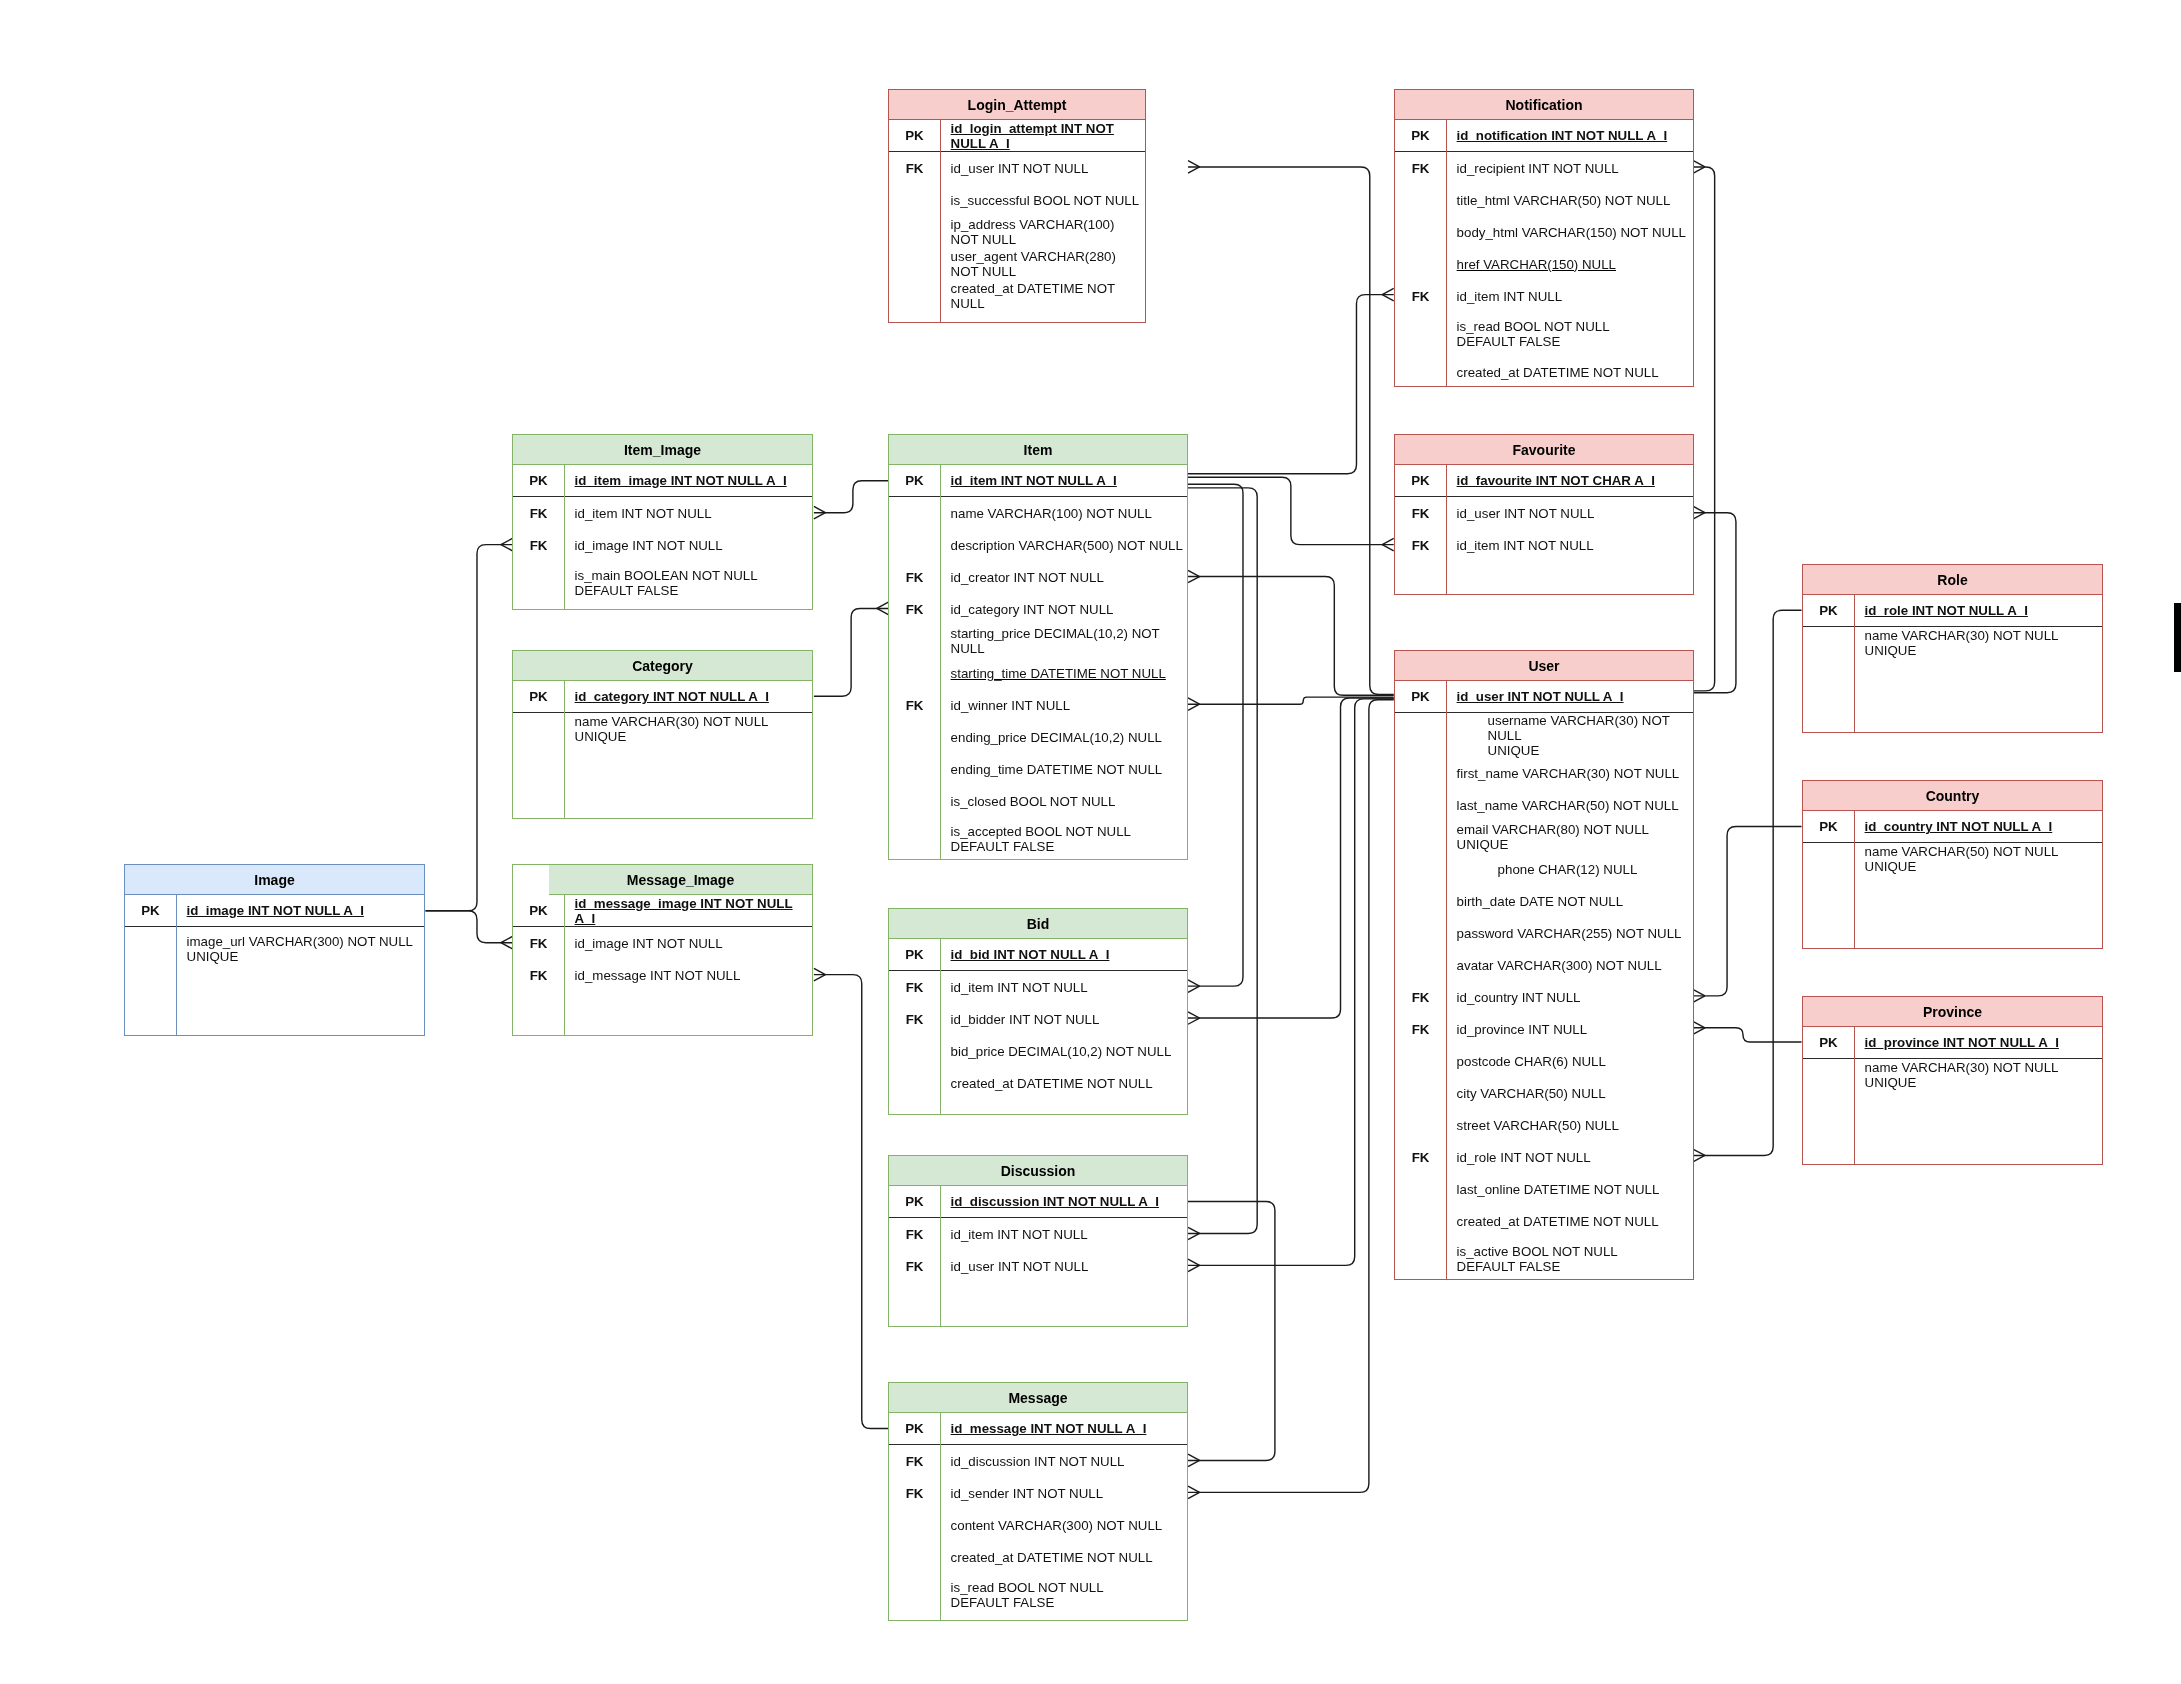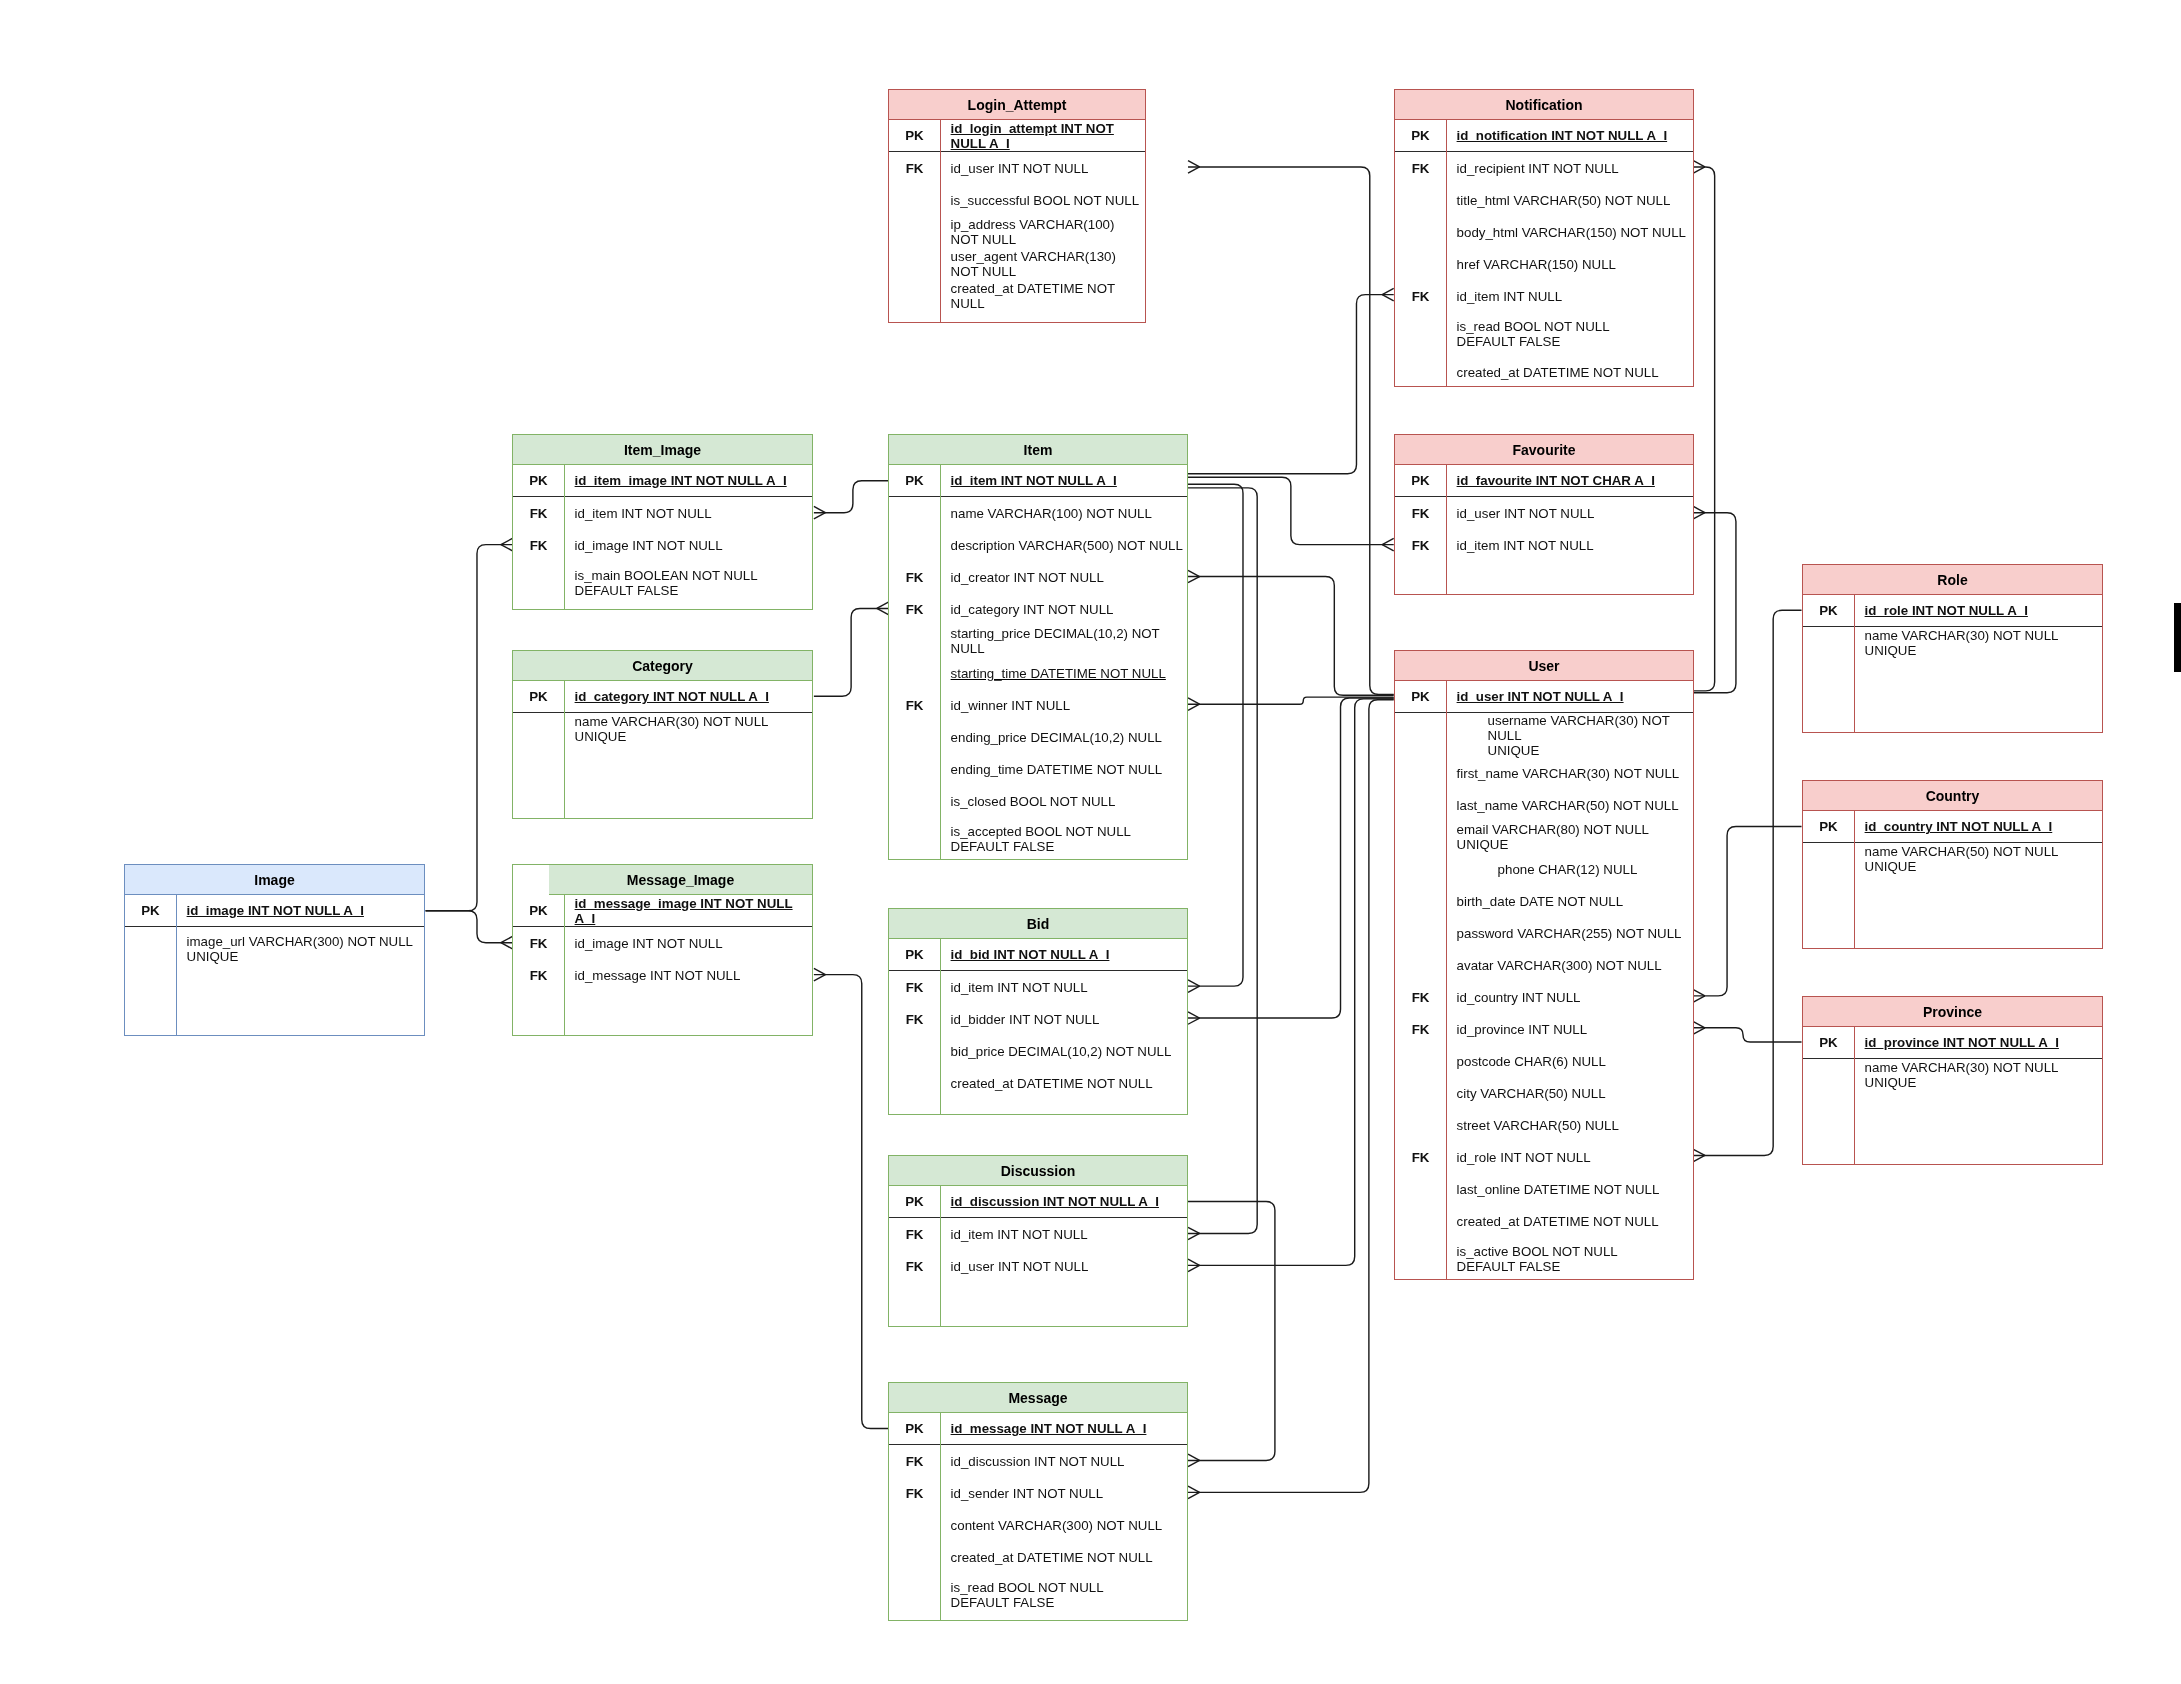--- a/index.html
+++ b/index.html
@@ -217,21 +217,21 @@
         <div class="row" style="height: 32px;">
           <div class="keycell"></div>
           <div class="valcell">is_successful BOOL NOT NULL</div>
         </div>
         <div class="row" style="height: 32px;">
           <div class="keycell"></div>
           <div class="valcell">ip_address VARCHAR(100) NOT NULL</div>
         </div>
         <div class="row" style="height: 32px;">
           <div class="keycell"></div>
-          <div class="valcell">user_agent VARCHAR(130) NOT NULL</div>
+          <div class="valcell">user_agent VARCHAR(280) NOT NULL</div>
         </div>
         <div class="row" style="height: 32px;">
           <div class="keycell"></div>
           <div class="valcell">created_at DATETIME NOT NULL</div>
         </div>
       </div>
     </div>
     <div class="tbl" style="left: 888px; top: 434px; width: 300px; height: 426px; border: 0.9px solid rgb(130, 179, 102);">
       <div class="tbl-header" style="background: rgb(213, 232, 212); border-bottom: 0.9px solid rgb(130, 179, 102);">Item</div>
       <div class="rows" style="height: 395px;">
@@ -375,21 +375,21 @@
           <div class="valcell">id_recipient INT NOT NULL</div>
         </div>
         <div class="row" style="height: 32px;">
           <div class="keycell"></div>
           <div class="valcell">title_html VARCHAR(50) NOT NULL</div>
         </div>
         <div class="row" style="height: 32px;">
           <div class="keycell"></div>
           <div class="valcell">body_html VARCHAR(150) NOT NULL</div>
         </div>
-        <div class="row" style="height: 32px;">
+        <div class="row" style="height: 32px; text-decoration: underline;">
           <div class="keycell"></div>
           <div class="valcell">href VARCHAR(150) NULL</div>
         </div>
         <div class="row" style="height: 32px;">
           <div class="keycell">FK</div>
           <div class="valcell">id_item INT NULL</div>
         </div>
         <div class="row" style="height: 44px;">
           <div class="keycell"></div>
           <div class="valcell">is_read BOOL NOT NULL

